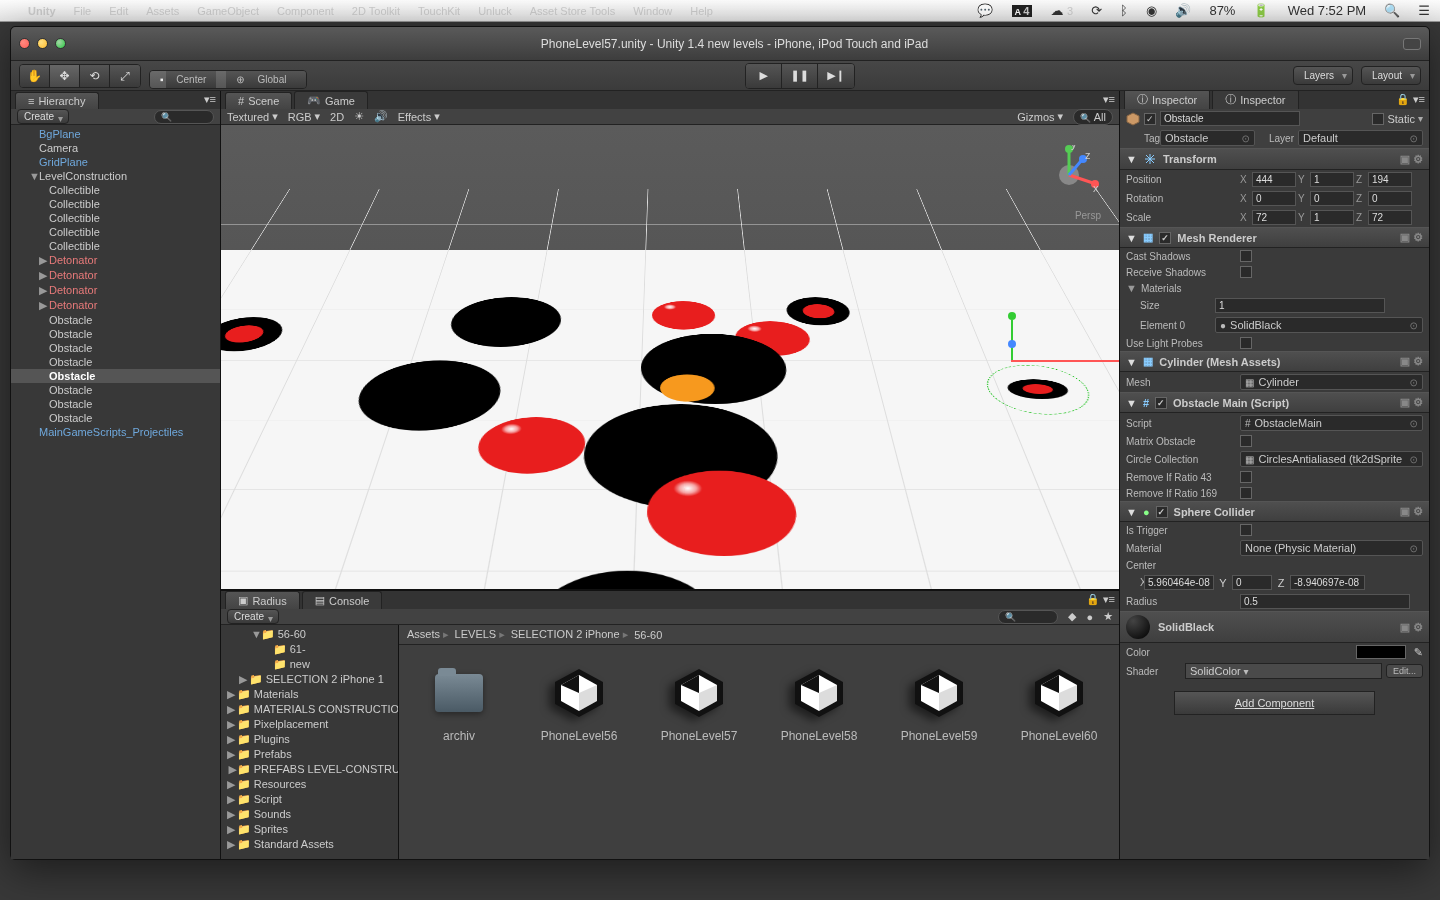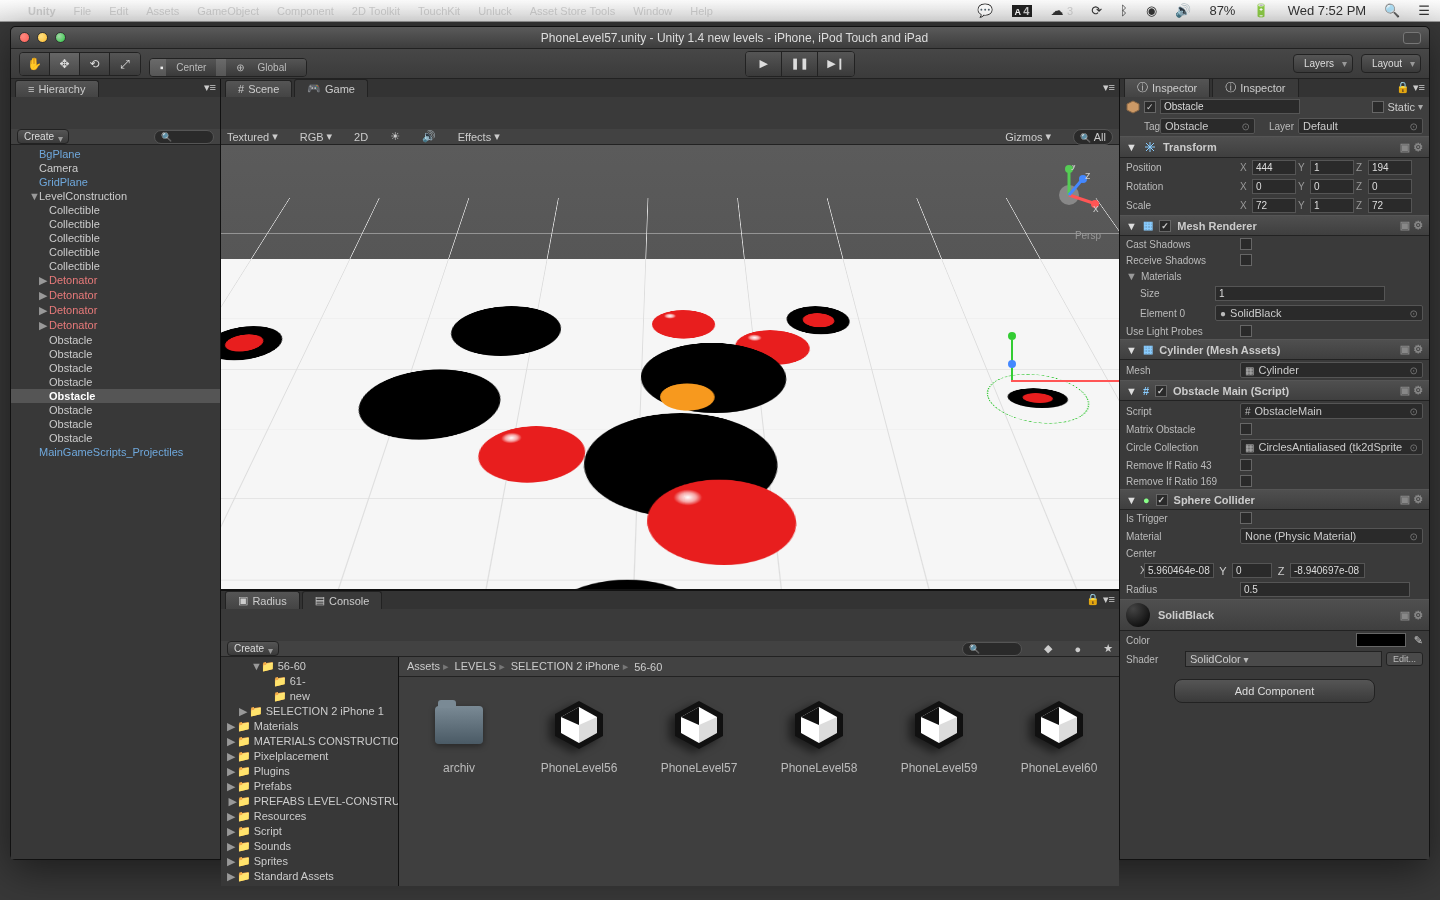--- a/index.html
+++ b/index.html
@@ -7,21 +7,21 @@
 
 
 .macbar { height:22px; background:linear-gradient(#fdfdfd,#e6e6e6); display:flex; align-items:center; padding:0 10px; gap:18px; color:#222; font-size:13px; border-bottom:1px solid #999; position:relative; }
 .macbar .apple { font-size:15px; }
 .macbar .bold { font-weight:bold; }
 .macbar .spacer { flex:1; }
 .macbar .ricon { font-size:13px; color:#333; }
 
 
 .win { position:absolute; left:10px; top:26px; right:10px; bottom:40px; background:#3a3a3a; border:1px solid #111; border-radius:5px; display:flex; flex-direction:column; box-shadow:0 10px 40px rgba(0,0,0,0.5);}
-.titlebar { height:22px; background:linear-gradient(#5a5a5a,#3d3d3d); border-bottom:1px solid #222; display:flex; align-items:center; padding:0 8px; border-radius:5px 5px 0 0; }
+.titlebar { height:34px; background:linear-gradient(#5a5a5a,#3d3d3d); border-bottom:1px solid #222; display:flex; align-items:center; padding:0 8px; border-radius:5px 5px 0 0; }
 .tlights { display:flex; gap:7px; }
 .tl { width:11px; height:11px; border-radius:50%; border:1px solid #333; }
 .tl.r{background:radial-gradient(circle at 35% 35%,#ff8a80,#ff5f57);} .tl.y{background:radial-gradient(circle at 35% 35%,#ffe082,#ffbd2e);} .tl.g{background:radial-gradient(circle at 35% 35%,#a5d6a7,#28c940);}
 .titlebar .title { flex:1; text-align:center; color:#ddd; font-size:12px; }
 .titlebar .max { width:18px; height:12px; border:1px solid #777; border-radius:3px; background:#444;}
 
 
 .toolbar { height:30px; background:linear-gradient(#474747,#3b3b3b); border-bottom:1px solid #222; display:flex; align-items:center; padding:0 8px; gap:8px; }
 .tbgroup { display:flex; border:1px solid #222; border-radius:4px; overflow:hidden; background:#4a4a4a;}
 .tbbtn { width:30px; height:22px; display:flex; align-items:center; justify-content:center; border-right:1px solid #222; background:linear-gradient(#555,#3a3a3a); color:#ddd; font-size:12px;}
@@ -39,21 +39,21 @@
 .main { flex:1; display:flex; min-height:0;}
 .leftcol{width:210px;display:flex;flex-direction:column;border-right:1px solid #111;}
 .centercol{flex:1;display:flex;flex-direction:column;min-width:0;}
 .rightcol{width:310px;border-left:1px solid #111;display:flex;flex-direction:column;background:#3a3a3a;overflow:hidden;}
 
 
 .tabrow{height:18px;background:#333;display:flex;align-items:flex-end;padding-left:4px;position:relative;}
 .tab{padding:2px 12px;background:linear-gradient(#555,#444);border:1px solid #222;border-bottom:none;border-radius:3px 3px 0 0;margin-right:2px;color:#ddd;font-size:11px;display:flex;align-items:center;gap:4px;}
 .tab.inactive{background:#3a3a3a;color:#888;}
 .tabicons{position:absolute;right:4px;top:2px;display:flex;gap:3px;color:#888;font-size:10px;}
-.subtool{height:16px;background:#424242;border-bottom:1px solid #222;display:flex;align-items:center;padding:0 6px;gap:22px;font-size:10px;color:#aaa;margin-top:32px;}
+.subtool{height:16px;background:#424242;border-bottom:1px solid #222;display:flex;align-items:center;padding:0 6px;gap:10px;font-size:10px;color:#aaa;}
 .subtool .st{display:flex;align-items:center;gap:3px;}
 
 
 .panel-body{flex:1;background:#383838;overflow:auto;}
 .hierarchy{padding:2px 0;}
 .hrow{padding:1px 6px 1px 18px;color:#ccc;cursor:default;white-space:nowrap;}
 .hrow.blue{color:#6fa8dc;}
 .hrow.red{color:#e87a7a;}
 .hrow.bold{font-weight:bold;background:#555;color:#fff;}
 .hrow .arrow{display:inline-block;width:10px;color:#999;}
@@ -100,21 +100,21 @@
 .insp .lbl2{width:85px;padding-left:14px;color:#bbb;font-size:10px;}
 .insp input[type=text]{background:#2a2a2a;border:1px solid #555;color:#ddd;padding:1px 3px;font-size:10px;width:44px;}
 .insp input.wide{width:170px;}
 .insp .xyz{display:flex;gap:2px;align-items:center;}
 .insp .xyz span{color:#999;font-size:10px;width:10px;}
 .insp .obj-field{background:#2a2a2a;border:1px solid #555;padding:1px 4px;font-size:10px;color:#bbb;display:flex;align-items:center;gap:4px;flex:1;border-radius:2px;}
 .insp .obj-field:after{content:"⊙";margin-left:auto;color:#777;}
 .chk{width:12px;height:12px;border:1px solid #666;background:#2a2a2a;display:inline-block;}
 .chk.on:after{content:"✓";color:#ccc;font-size:9px;position:relative;top:-2px;left:1px;}
 .cube-ico{width:14px;height:14px;display:inline-block;}
-.addcomp{margin:10px auto;display:block;padding:5px 60px;background:linear-gradient(#555,#3a3a3a);border:1px solid #222;border-radius:8px;color:#ddd;}
+.addcomp{margin:10px auto;display:block;padding:5px 60px;background:linear-gradient(#555,#3a3a3a);border:1px solid #222;border-radius:0;color:#ddd;text-decoration:underline;}
 .color-sw{width:50px;height:14px;background:#000;border:1px solid #666;margin-left:auto;}
 .shader-drop{flex:1;background:#4a4a4a;border:1px solid #222;padding:1px 4px;font-size:10px;color:#bbb;}
 .editbtn{padding:1px 6px;background:#4a4a4a;border:1px solid #222;font-size:9px;color:#bbb;border-radius:3px;}
 .search{background:#2a2a2a;border:1px solid #555;border-radius:8px;padding:1px 6px;font-size:9px;color:#888;}
 .ball{width:24px;height:24px;border-radius:50%;background:radial-gradient(circle at 30% 25%,#444,#000);}
 </style>
 </head>
 <body>
 
 <div class="macbar">

